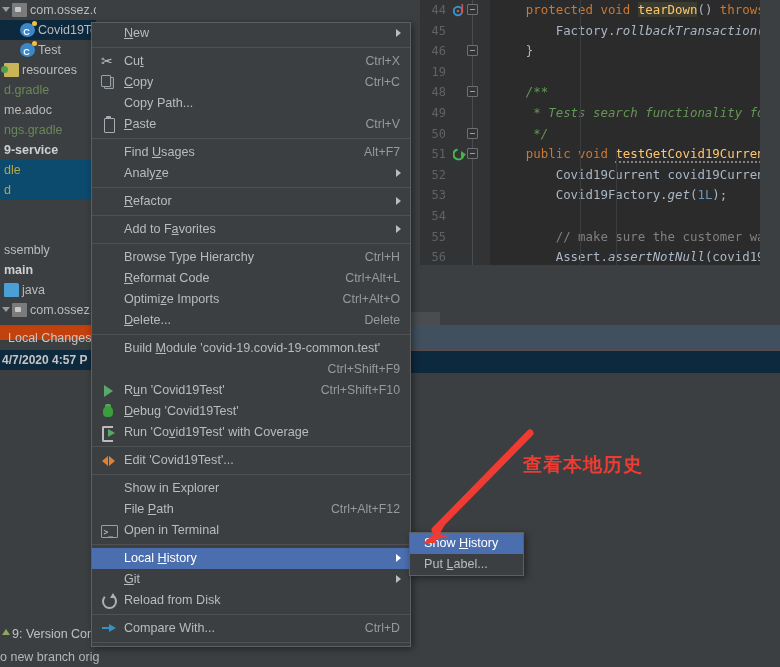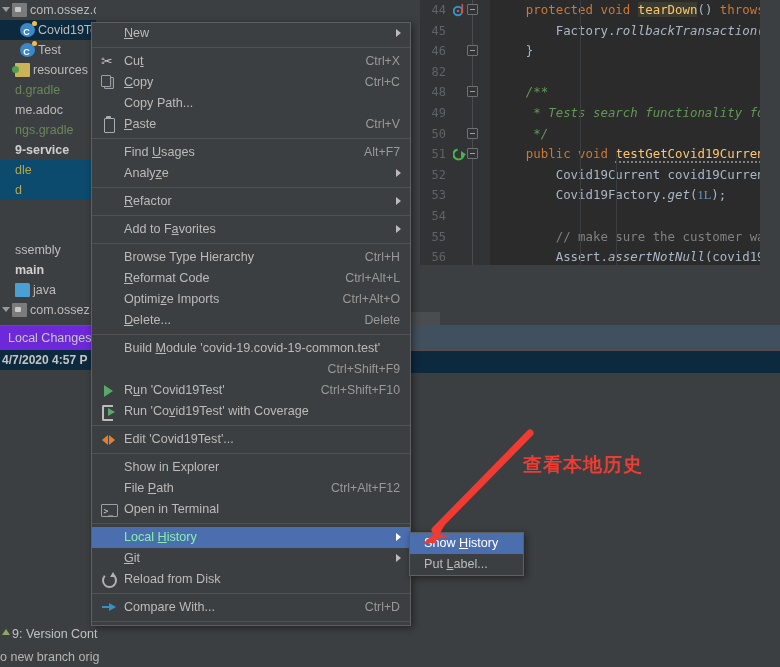--- a/index.html
+++ b/index.html
@@ -24,21 +24,21 @@
     background: #3c3f41;
     overflow: hidden;
   }
   .tree-row {
     position: relative;
     height: 20px;
     line-height: 20px;
     font-size: 12.5px;
     color: #bbbbbb;
     white-space: nowrap;
-    padding-left: 15px;
+    padding-left: 4px;
   }
   .tree-row.sel { background: #0d293e; color: #d4d4d4; }
   .tree-row.tinted-olive { background: #0c4a6e; }
   .tree-row .ico {
     display: inline-block;
     width: 15px; height: 14px;
     vertical-align: -3px;
     margin-right: 3px;
   }
   .tree-label { color: #bbbbbb; }
@@ -98,22 +98,22 @@
   .ico-arrow.down::after{
     border-left:4px solid transparent;
     border-right:4px solid transparent;
     border-top:5px solid #9a9a9a;
     left:0; top:2px;
   }
 
   
   #vcs-strip {
     position: absolute; left: 0; top: 325px;
-    width: 96px; height: 25px;
-    background: #6d28d9;
+    width: 96px; height: 15px;
+    background: #c2410c;
     border-top: 1px solid #5a5d5e;
   }
   #vcs-strip .lc-label {
     font-size: 12.5px; color: #c8c8c8;
     line-height: 24px; padding-left: 8px;
     white-space: nowrap;
   }
   #vcs-row {
     position: absolute; left: 0; top: 350px;
     width: 96px; height: 20px;
@@ -204,21 +204,21 @@
   .cline {
     height: 20.6px; line-height: 20.6px;
     white-space: pre;
     color: #a9b7c6;
     padding-left: 6px;
   }
   .kw { color: #cc7832; }
   .cm { color: #629755; font-style: italic; }
   .lcm { color: #808080; }
   .mth { color: #ffc66d; }
-  .num { color: #6897bb; font-family: Liberation Serif, serif; }
+  .num { color: #6897bb; }
   .ital { color: #a9b7c6; font-style: italic; }
   .hl { background: #3b3b2e; }
   .indent-guide {
     position:absolute; left:90px; top:0;
     width:1px; height:312px; background:#3b3e40;
   }
   .indent-guide2 {
     position:absolute; left:126px; top:150px;
     width:1px; height:130px; background:#3b3e40;
   }
@@ -247,21 +247,21 @@
     position: relative;
     height: 21px;
     line-height: 21px;
     font-size: 12.6px;
     color: #bbbbbb;
     padding-left: 32px;
     padding-right: 6px;
     white-space: nowrap;
     cursor: default;
   }
-  .mi.highlighted { background: #4b6eaf; color: #86efac; }
+  .mi.highlighted { background: #4b6eaf; color: #ffffff; }
   .mi .shortcut {
     position: absolute; right: 10px; top: 0;
     color: #999999; font-size: 12.3px;
   }
   .mi .submenu-arrow {
     position: absolute; right: 9px; top: 6px;
     width: 0; height: 0;
     border-left: 5px solid #bbbbbb;
     border-top: 4px solid transparent;
     border-bottom: 4px solid transparent;
@@ -441,21 +441,21 @@
 
   <div id="editor">
     <div id="gutter">
         <div class="gline">44<span class="gutter-icon"><svg width="13" height="13" viewBox="0 0 13 13">
               <circle cx="5" cy="7" r="4.2" fill="none" stroke="#3592c4" stroke-width="2"></circle>
               <circle cx="5" cy="7" r="1.3" fill="#c75450"></circle>
               <rect x="8.5" y="0" width="1.6" height="9" fill="#c75450"></rect>
             </svg></span></div>
         <div class="gline">45</div>
         <div class="gline">46</div>
-        <div class="gline">82</div>
+        <div class="gline">19</div>
         <div class="gline">48</div>
         <div class="gline">49</div>
         <div class="gline">50</div>
         <div class="gline">51<span class="gutter-icon"><svg width="13" height="13" viewBox="0 0 13 13">
               <circle cx="5.5" cy="6.5" r="5" fill="none" stroke="#4caf50" stroke-width="2.2" stroke-dasharray="22 8"></circle>
               <polygon points="8,3 13,6.5 8,10" fill="#4caf50"></polygon>
             </svg></span></div>
         <div class="gline">52</div>
         <div class="gline">53</div>
         <div class="gline">54</div>
@@ -524,20 +524,23 @@
       <div class="mi"><span><span class="mnemo">R</span>eformat Code</span><span class="shortcut">Ctrl+Alt+L</span></div>
       <div class="mi"><span>Optimi<span class="mnemo">z</span>e Imports</span><span class="shortcut">Ctrl+Alt+O</span></div>
       <div class="mi"><span><span class="mnemo">D</span>elete...</span><span class="shortcut">Delete</span></div>
       <div class="msep"></div>
       <div class="mi"><span>Build <span class="mnemo">M</span>odule 'covid-19.covid-19-common.test'</span></div>
       <div class="mi"><span class="shortcut">Ctrl+Shift+F9</span></div>
       <div class="mi"><span class="mi-ico">
           <span class="g-run"></span>
         </span><span>R<span class="mnemo">u</span>n 'Covid19Test'</span><span class="shortcut">Ctrl+Shift+F10</span></div>
       <div class="mi"><span class="mi-ico">
+          <span class="g-debug"></span>
+        </span><span><span class="mnemo">D</span>ebug 'Covid19Test'</span></div>
+      <div class="mi"><span class="mi-ico">
           <span class="g-cov"></span>
         </span><span>Run 'Co<span class="mnemo">v</span>id19Test' with Coverage</span></div>
       <div class="msep"></div>
       <div class="mi"><span class="mi-ico">
           <span class="g-edit"></span>
         </span><span>Edit 'Covid19Test'...</span></div>
       <div class="msep"></div>
       <div class="mi"><span>Show in Explorer</span></div>
       <div class="mi"><span>File <span class="mnemo">P</span>ath</span><span class="shortcut">Ctrl+Alt+F12</span></div>
       <div class="mi"><span class="mi-ico">

